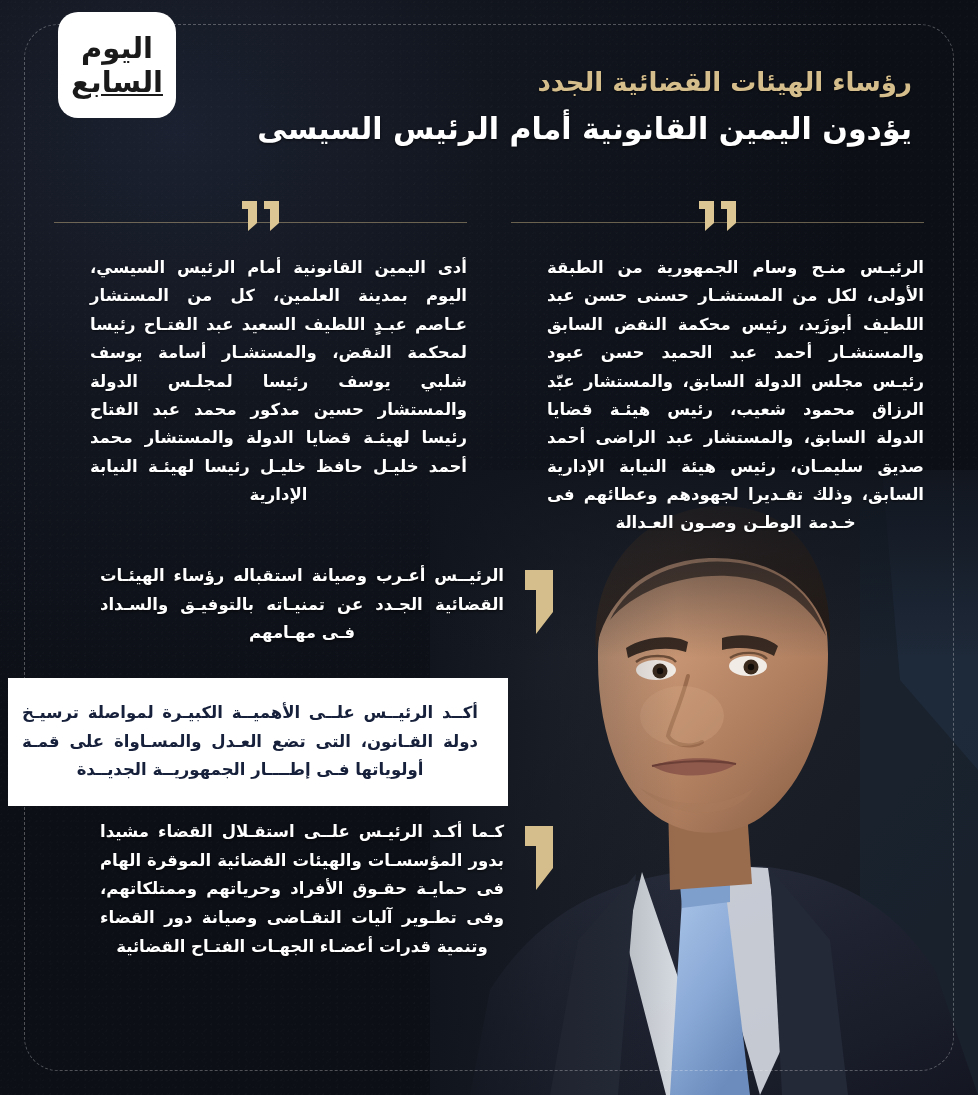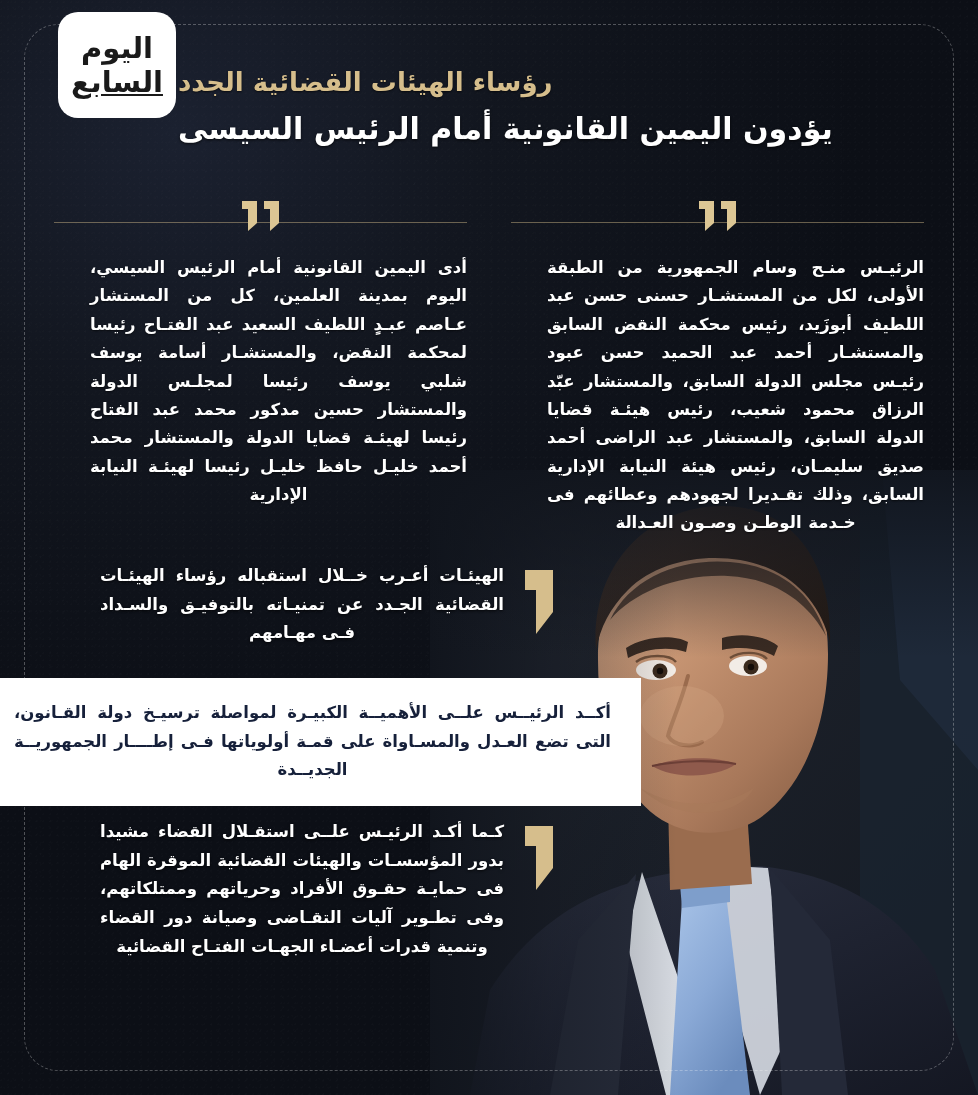--- a/index.html
+++ b/index.html
@@ -60,21 +60,21 @@
     font-family:"DejaVu Sans","Liberation Sans",sans-serif;
     font-weight:bold; letter-spacing:-1px; line-height:1;
     white-space:nowrap;
   }
   .logo-top{ font-size:29px; color:#1a1a1a; }
   .logo-bot{ font-size:29px; color:#1a1a1a;text-decoration:underline; }
 
   
   #headline{
     position:absolute; left:60px; top:66px; width:852px;
-    text-align:left; z-index:6; padding-left:118px;
+    text-align:right; z-index:6; padding-left:118px;
   }
   #kicker{
     color:#d6be8c; font-size:26px; font-weight:bold;
     letter-spacing:0px; line-height:1.25; margin-bottom:10px;
     text-shadow:0 1px 2px rgba(0,0,0,.6);
   }
   #title{
     color:#ffffff; font-size:30px; font-weight:bold;
     line-height:1.3; text-shadow:0 1px 3px rgba(0,0,0,.7);
   }
@@ -117,21 +117,21 @@
   }
 
   #qb1{ left:86px; top:562px; width:470px; }
   #qb1 .qtext{ width:404px; }
 
   #qb3{ left:86px; top:818px; width:470px; }
   #qb3 .qtext{ width:404px; }
 
   
   #callout{
-    position:absolute; left:0; top:678px; width:641px; height:128px;
+    position:absolute; left:8px; top:678px; width:500px; height:128px;
     background:#ffffff; z-index:7;
     display:flex; align-items:center; justify-content:flex-end;
     padding:10px 30px 10px 14px;
   }
   #callout p{
     color:#16203a; font-size:16.5px; font-weight:bold;
     line-height:1.72; text-align:justify; text-align-last:center;
     width:100%;
   }
 </style>
@@ -284,21 +284,21 @@
     </div>
 
   </div>
 
   <div class="qblock" id="qb1">
     <span class="big-mark">
       <svg width="34" height="64" viewBox="0 0 34 64" aria-hidden="true">
         <path d="M3 0 H31 V42 L14 64 V20 H3 Z" fill="#d6be8c"></path>
       </svg>
     </span>
-    <div class="qtext">الهيئـات أعـرب خــلال استقباله رؤساء الهيئـات القضائية الجـدد عن تمنيـاته بالتوفيـق والسـداد فـى مهـامهم</div>
+    <div class="qtext">الرئيــس أعـرب وصيانة استقباله رؤساء الهيئـات القضائية الجـدد عن تمنيـاته بالتوفيـق والسـداد فـى مهـامهم</div>
   </div>
 
   <div id="callout">
     <p>أكــد الرئيــس علــى الأهميــة الكبيـرة لمواصلة ترسيـخ دولة القـانون، التى تضع العـدل والمسـاواة على قمـة أولوياتها فـى إطــــار الجمهوريــة الجديــدة</p>
   </div>
 
   <div class="qblock" id="qb3">
     <span class="big-mark">
       <svg width="34" height="64" viewBox="0 0 34 64" aria-hidden="true">
         <path d="M3 0 H31 V42 L14 64 V20 H3 Z" fill="#d6be8c"></path>

